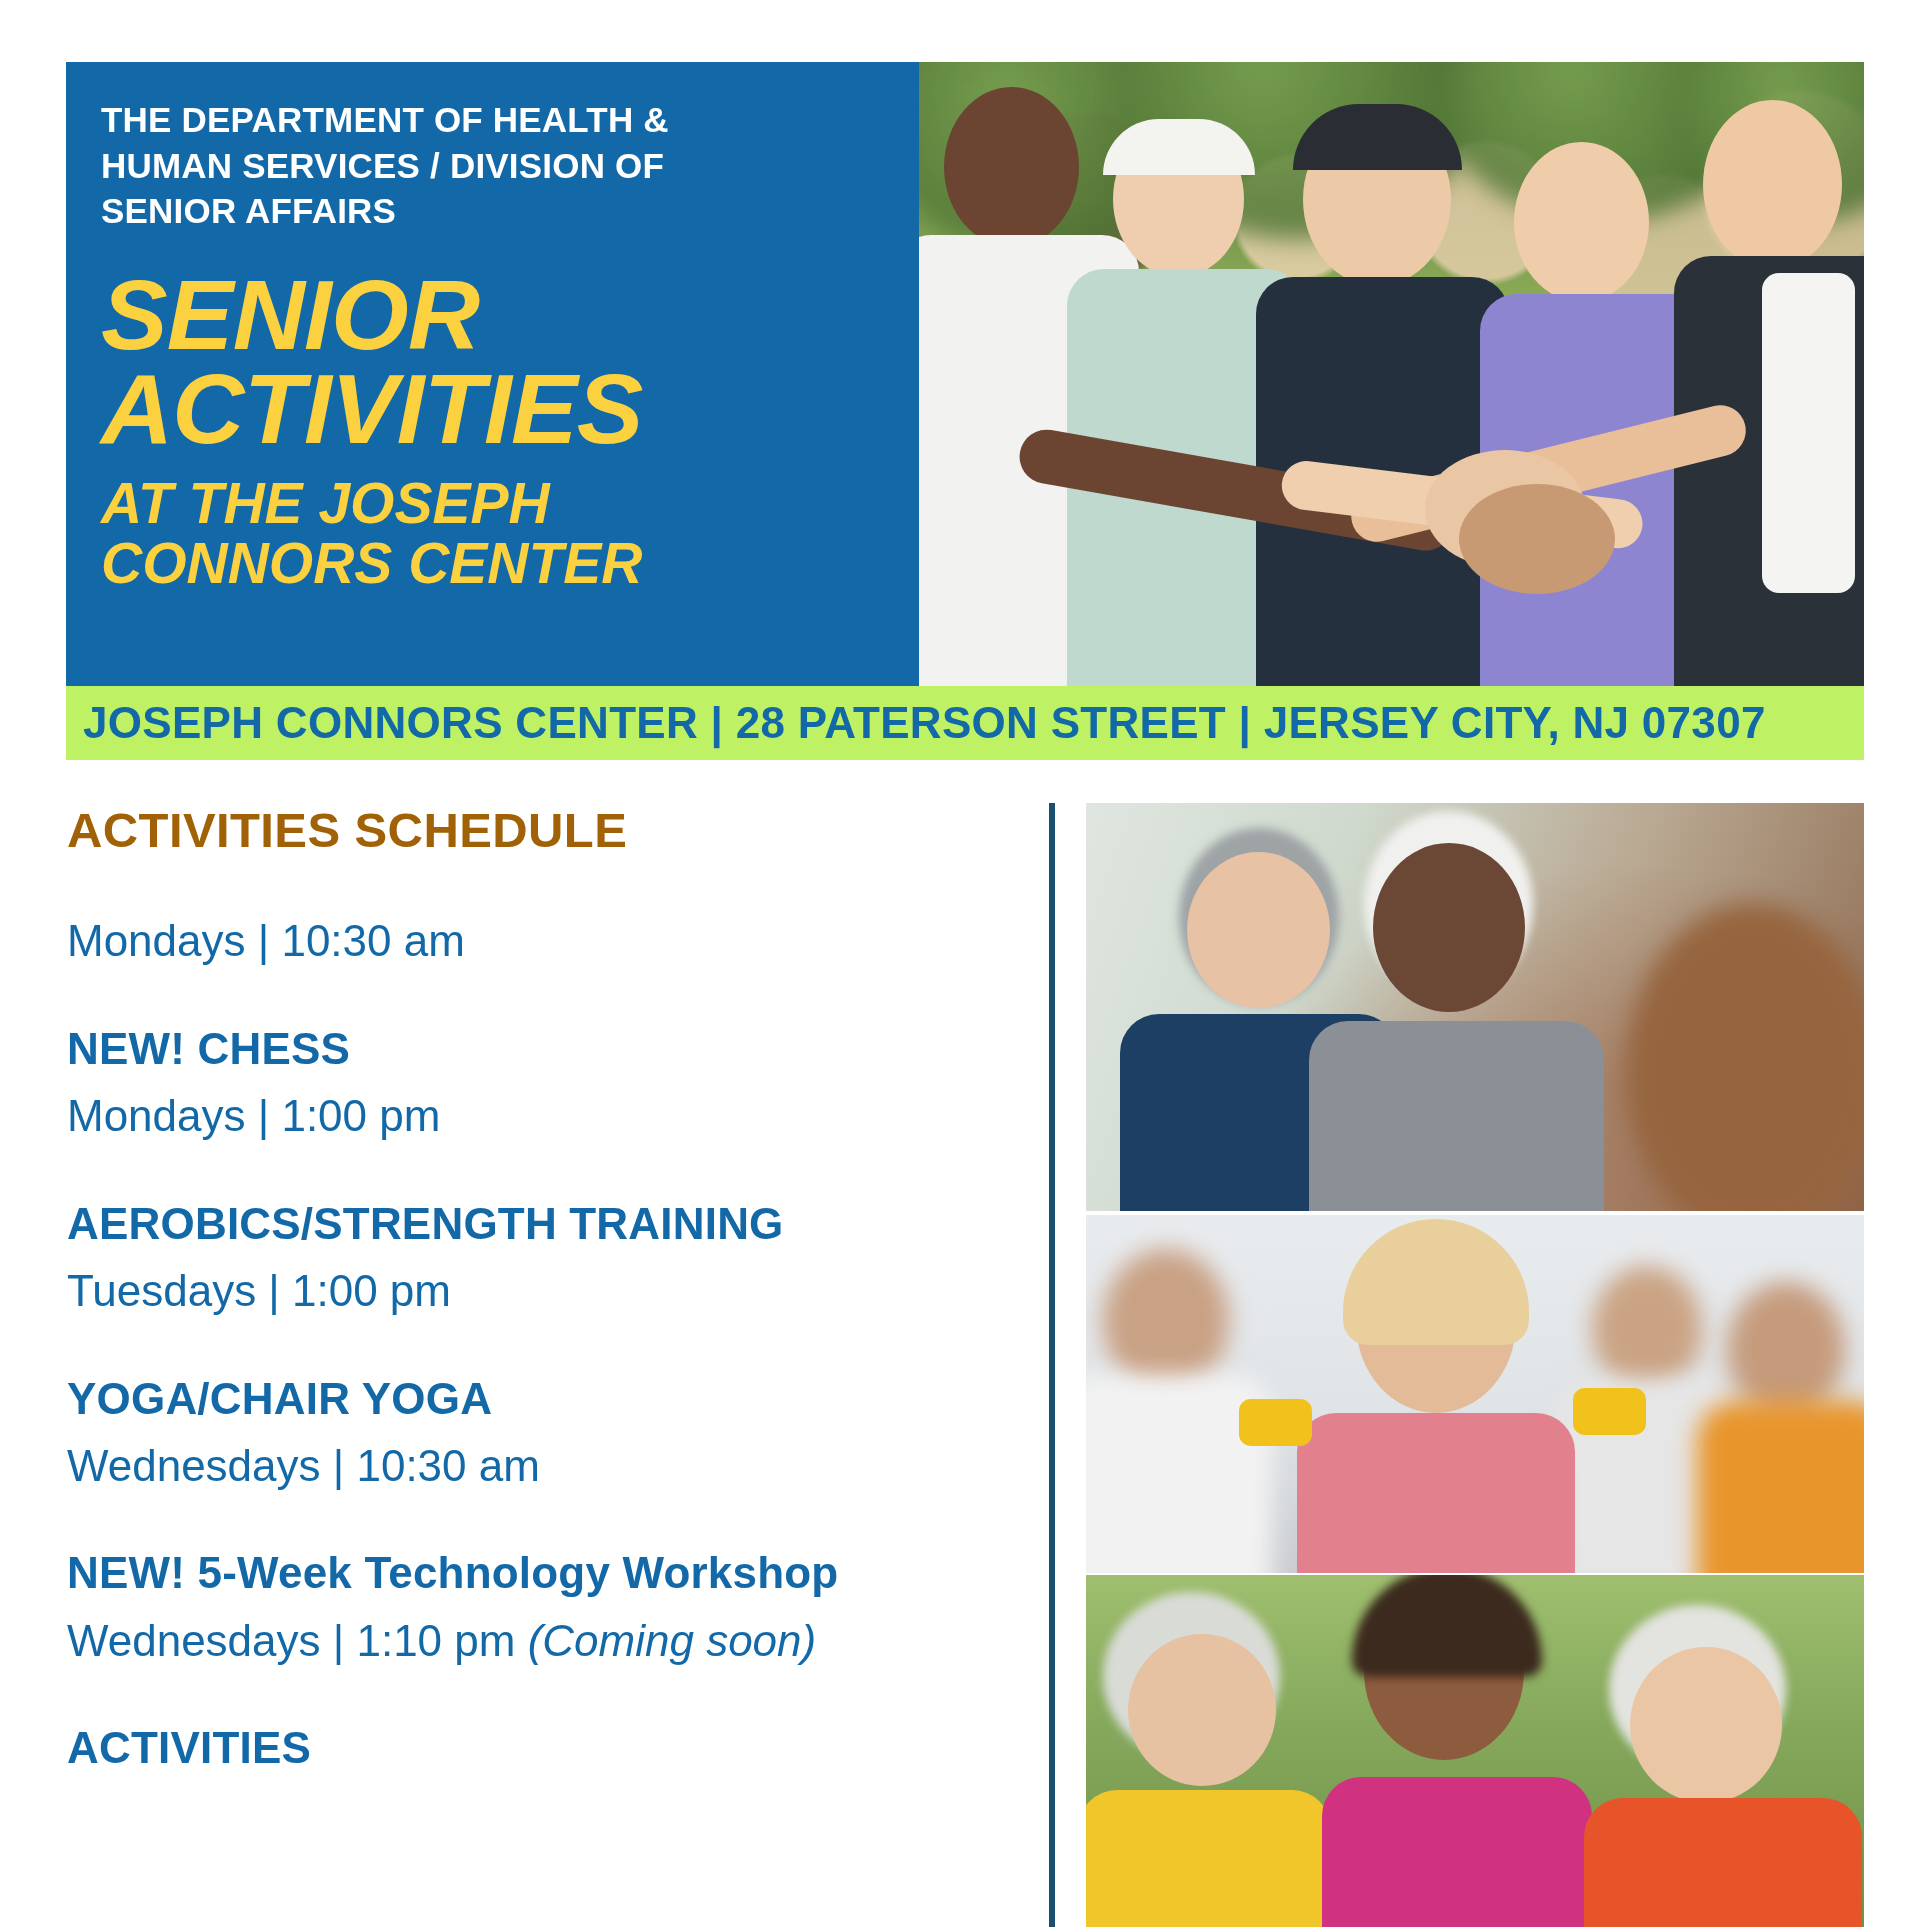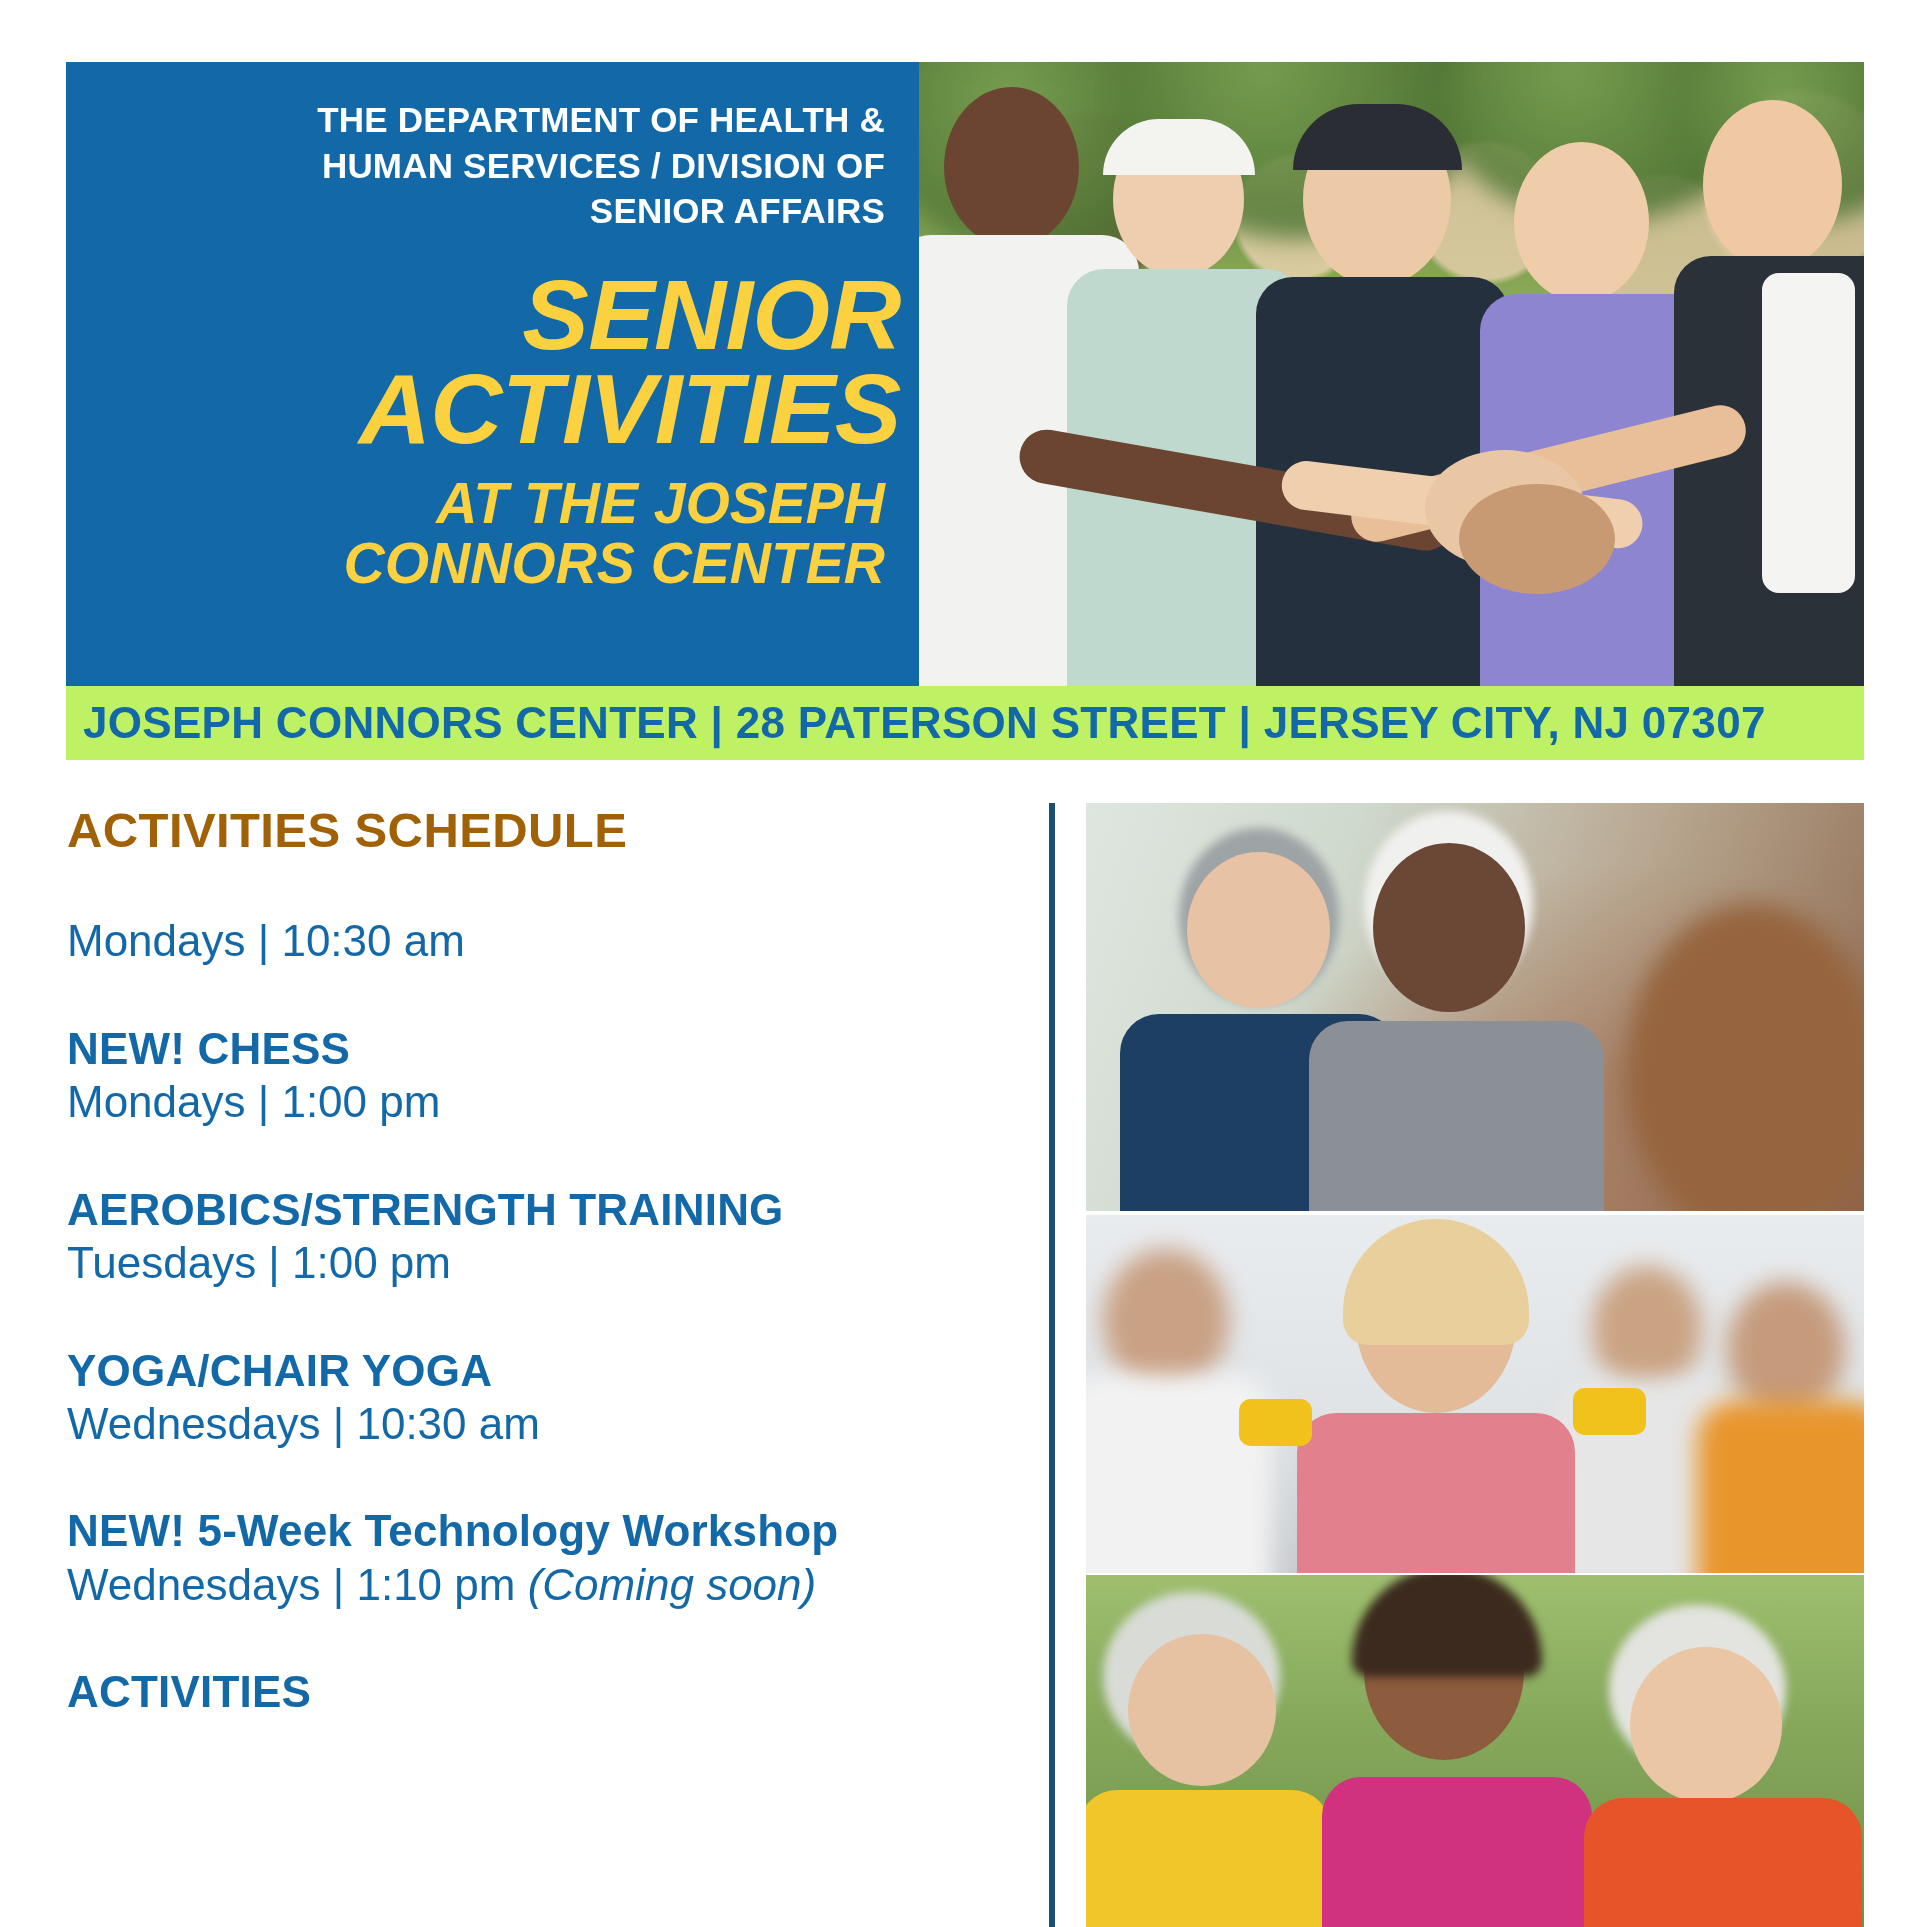--- a/index.html
+++ b/index.html
@@ -1,21 +1,21 @@
 <!DOCTYPE html>
 <html style="font-size:13.5px"><head>
 <meta charset="utf-8">
 <style>
   * { margin:0; padding:0; box-sizing:border-box; }
   html,body { width:1928px; height:1928px; background:#ffffff; }
   body { font-family:"Liberation Sans", sans-serif; overflow:hidden; position:relative; }
 
   
   #header-band{
-    position:absolute; left:66px; top:62px; width:1610px; height:624px;text-align:right;
+    position:absolute; left:66px; top:62px; width:1610px; height:624px;
   }
   #header-blue{
     position:absolute; left:0; top:0; width:853px; height:624px;
     background:#1369a8; padding:35px 34px 0 35px;
   }
   #dept-line{
     color:#ffffff; font-weight:bold; font-size:35px; line-height:1.30;
     letter-spacing:0.2px; text-transform:uppercase; white-space:pre-line;
   }
   #main-title{
@@ -71,21 +71,21 @@
     margin-top:18px;
   }
   .activity{ margin-top:56px; }
   .activity:first-of-type{ margin-top:71px; }
   .act-name{
     color:#1369a8; font-weight:bold; font-size:44px; line-height:1.12;
     letter-spacing:0.2px;
   }
   .act-time{
     color:#1369a8; font-weight:normal; font-size:44px; line-height:1.22;
-    margin-top:2px;
+    margin-top:16px;
   }
   .act-note{ font-weight:normal; font-style:italic; }
 
   
   #divider{
     position:absolute; left:1049px; top:803px; width:5.9px; height:1125px;
     background:#1b4f72;
   }
 
   

